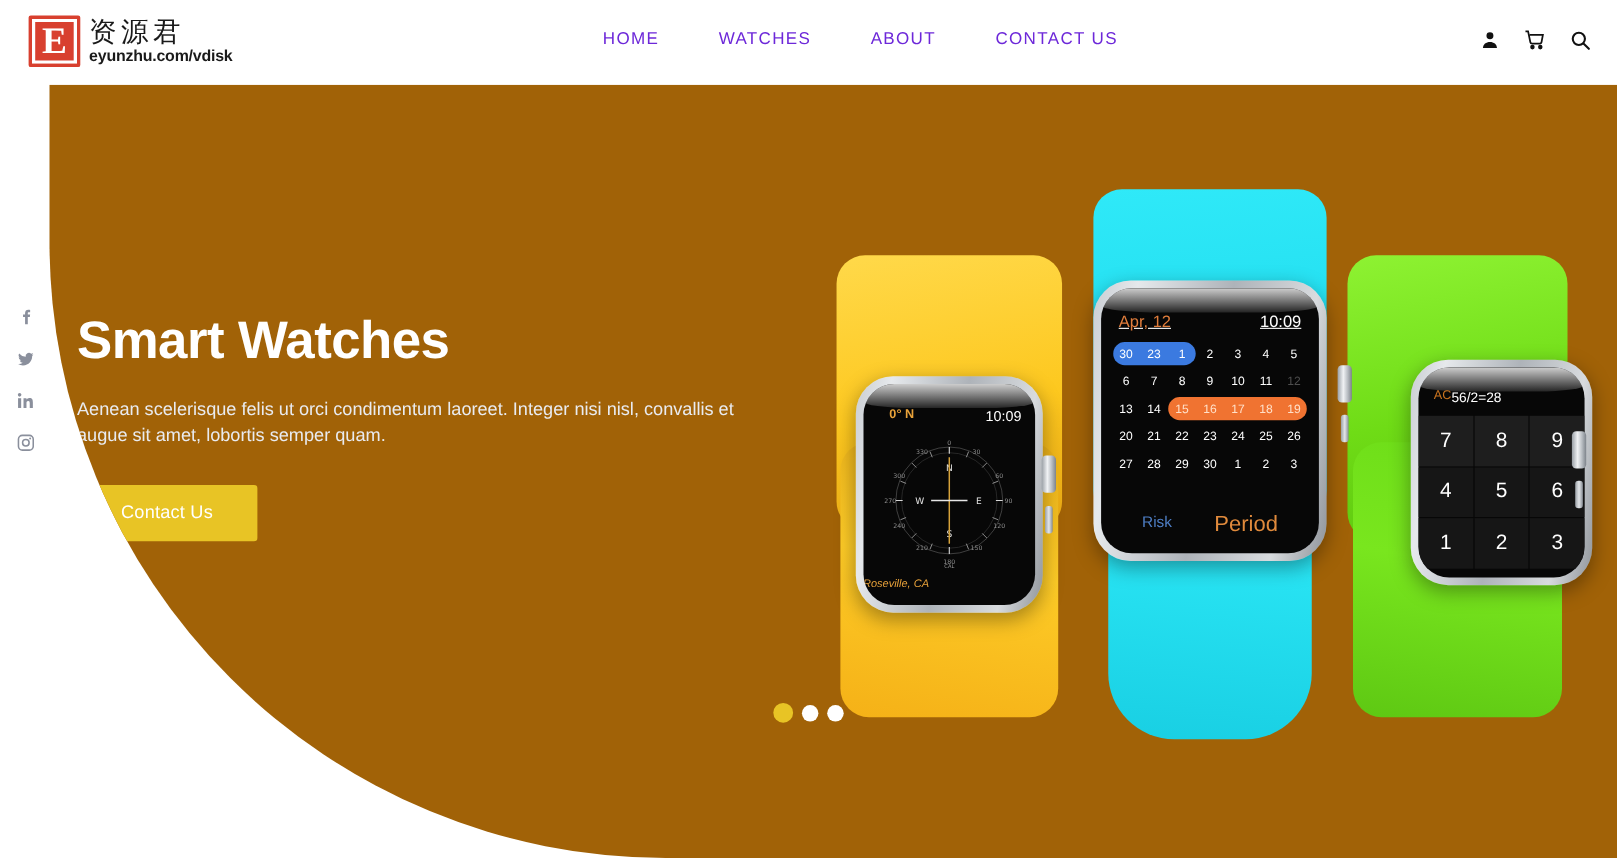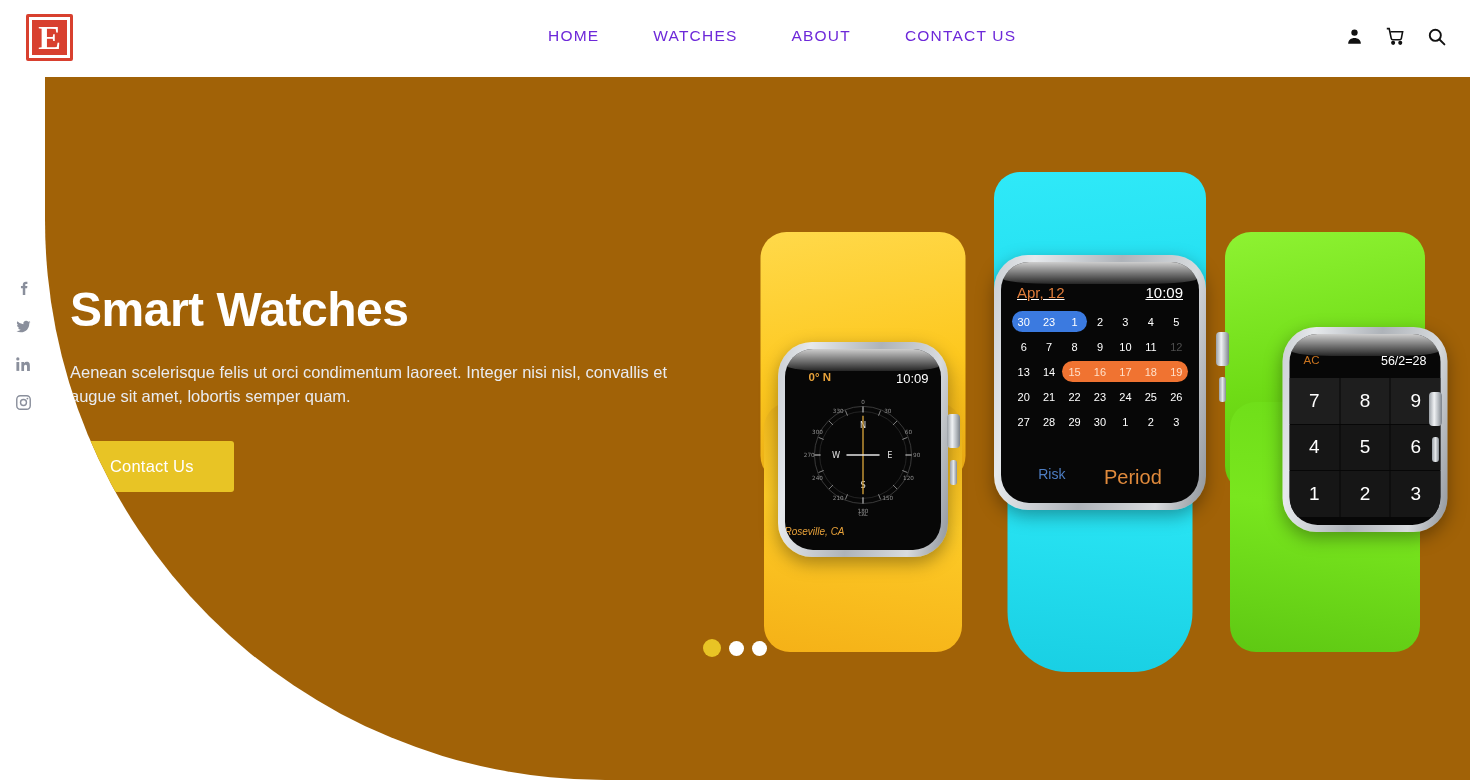--- a/index.html
+++ b/index.html
@@ -326,21 +326,21 @@
   #w-right .band-top { top: 0; left: 42%; width: 200px; height: 260px;
     background: linear-gradient(170deg,#8ef232 0%,#6fdc16 55%,#5cc40f 100%); }
   #w-right .band-bot { bottom: 0; left: 42%; width: 190px; height: 250px;
     background: linear-gradient(10deg,#5ec813 0%,#79e61e 55%,#6ddd18 100%); }
   #w-right .case { left: 58%; top: 95px; width: 165px; height: 205px; }
   #w-right .crown { right: 28px; top: 160px; }
   #w-right .crown-btn { right: 31px; top: 205px; }
 
   .calc-top {
     position: absolute; top: 20px; left: 14px; right: 14px;
-    display: flex; justify-content: space-between; z-index: 9;
+    display: flex; z-index: 9;
   }
   .calc-ac { color: #c9731f; font-size: 11.5px; }
   .calc-expr { color: #ffffff; font-size: 12.5px; }
   .calc-pad {
     position: absolute; top: 44px; left: 0; right: 0; bottom: 8px;
     display: grid;
     grid-template-columns: repeat(3,1fr);
     grid-template-rows: repeat(3,1fr);
     gap: 1px;
   }
@@ -373,20 +373,24 @@
 </head>
 <body>
 
 <div id="page">
 
   <div id="header">
 
     <div id="logo">
       <div id="logo-mark">
         <span id="logo-mark-letter">E</span>
+      </div>
+      <div id="logo-text">
+        <div id="logo-cn">资源君</div>
+        <div id="logo-url">eyunzhu.com/vdisk</div>
       </div>
     </div>
 
     <div id="nav">
       <a class="nav-item">HOME</a>
       <a class="nav-item">WATCHES</a>
       <a class="nav-item">ABOUT</a>
       <a class="nav-item">CONTACT US</a>
     </div>
 

